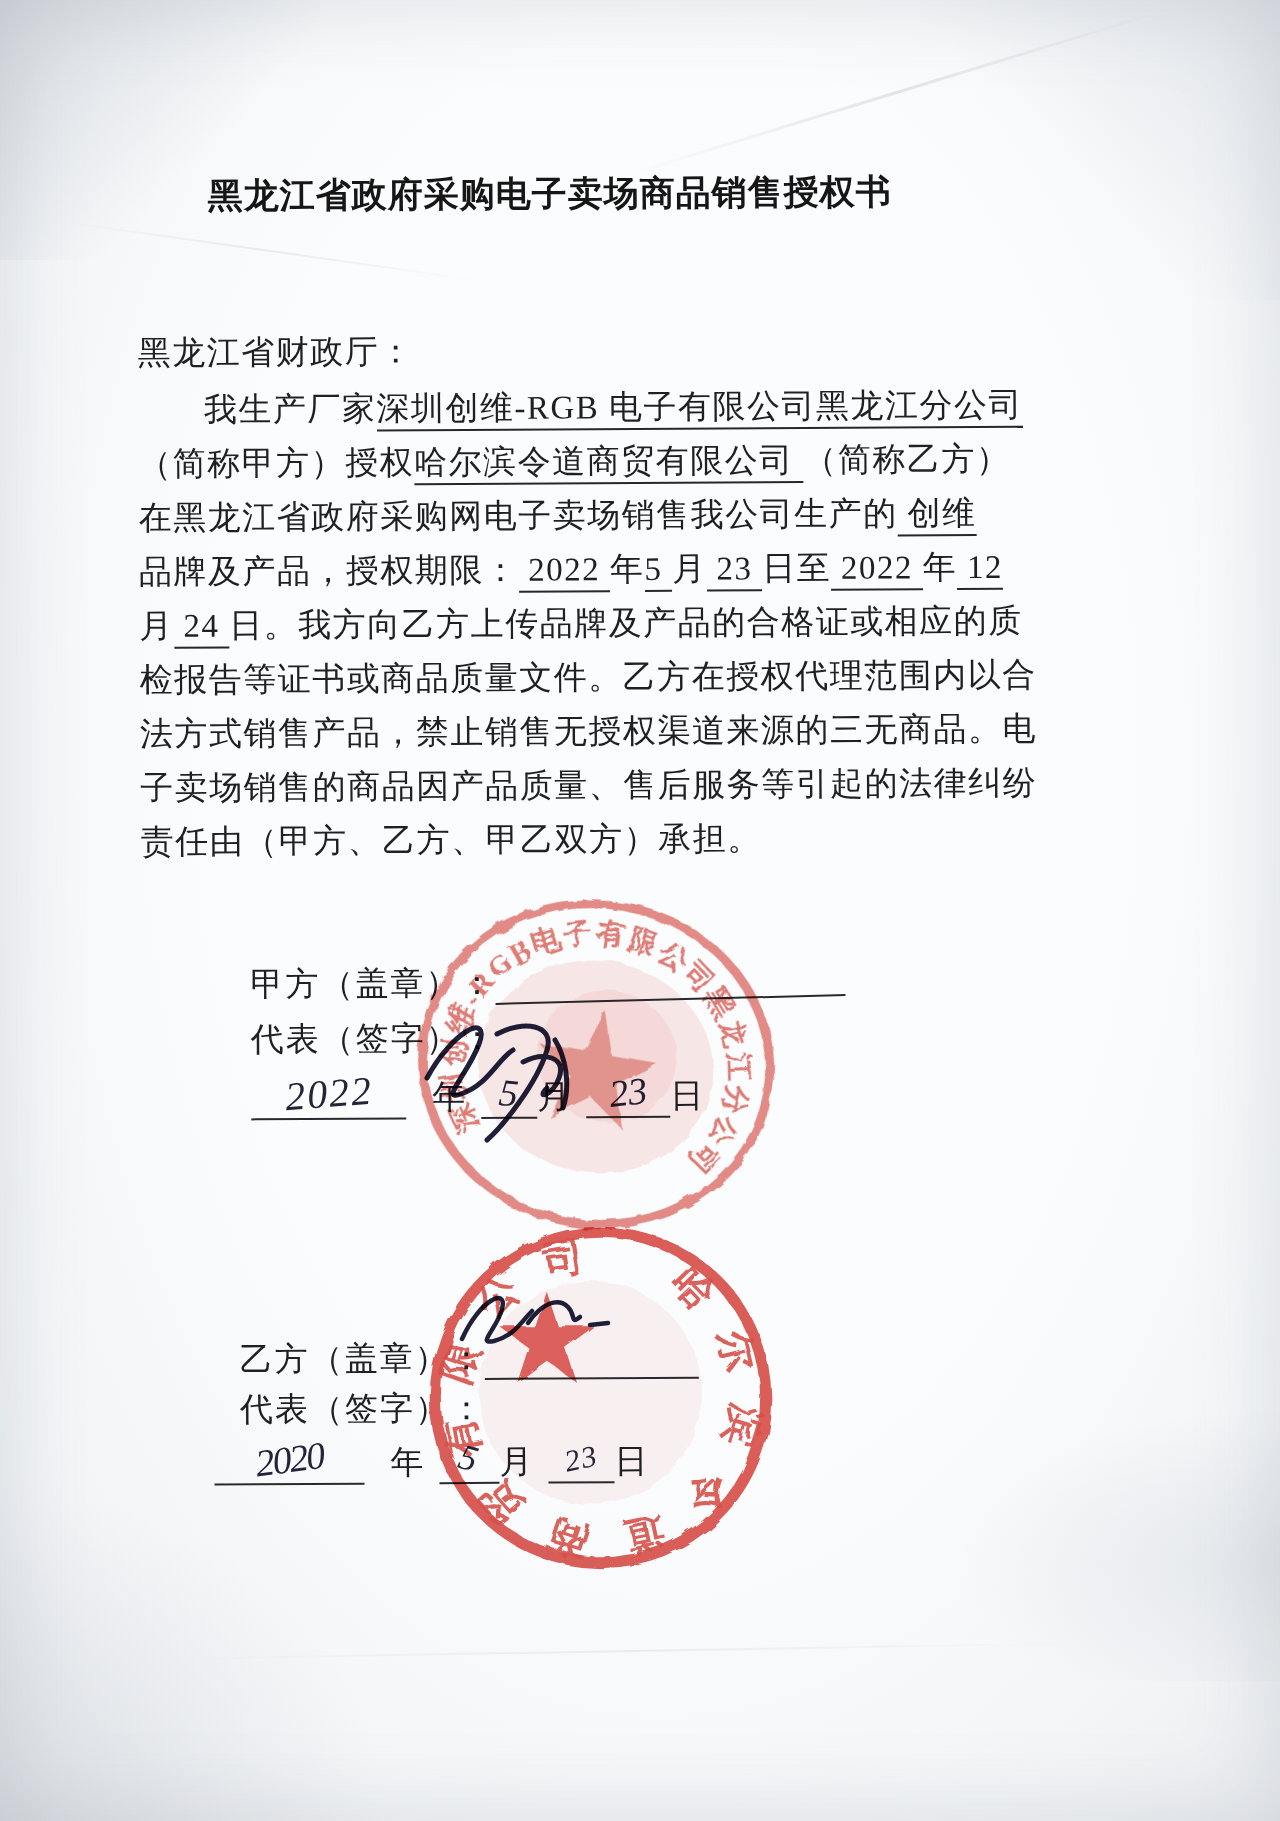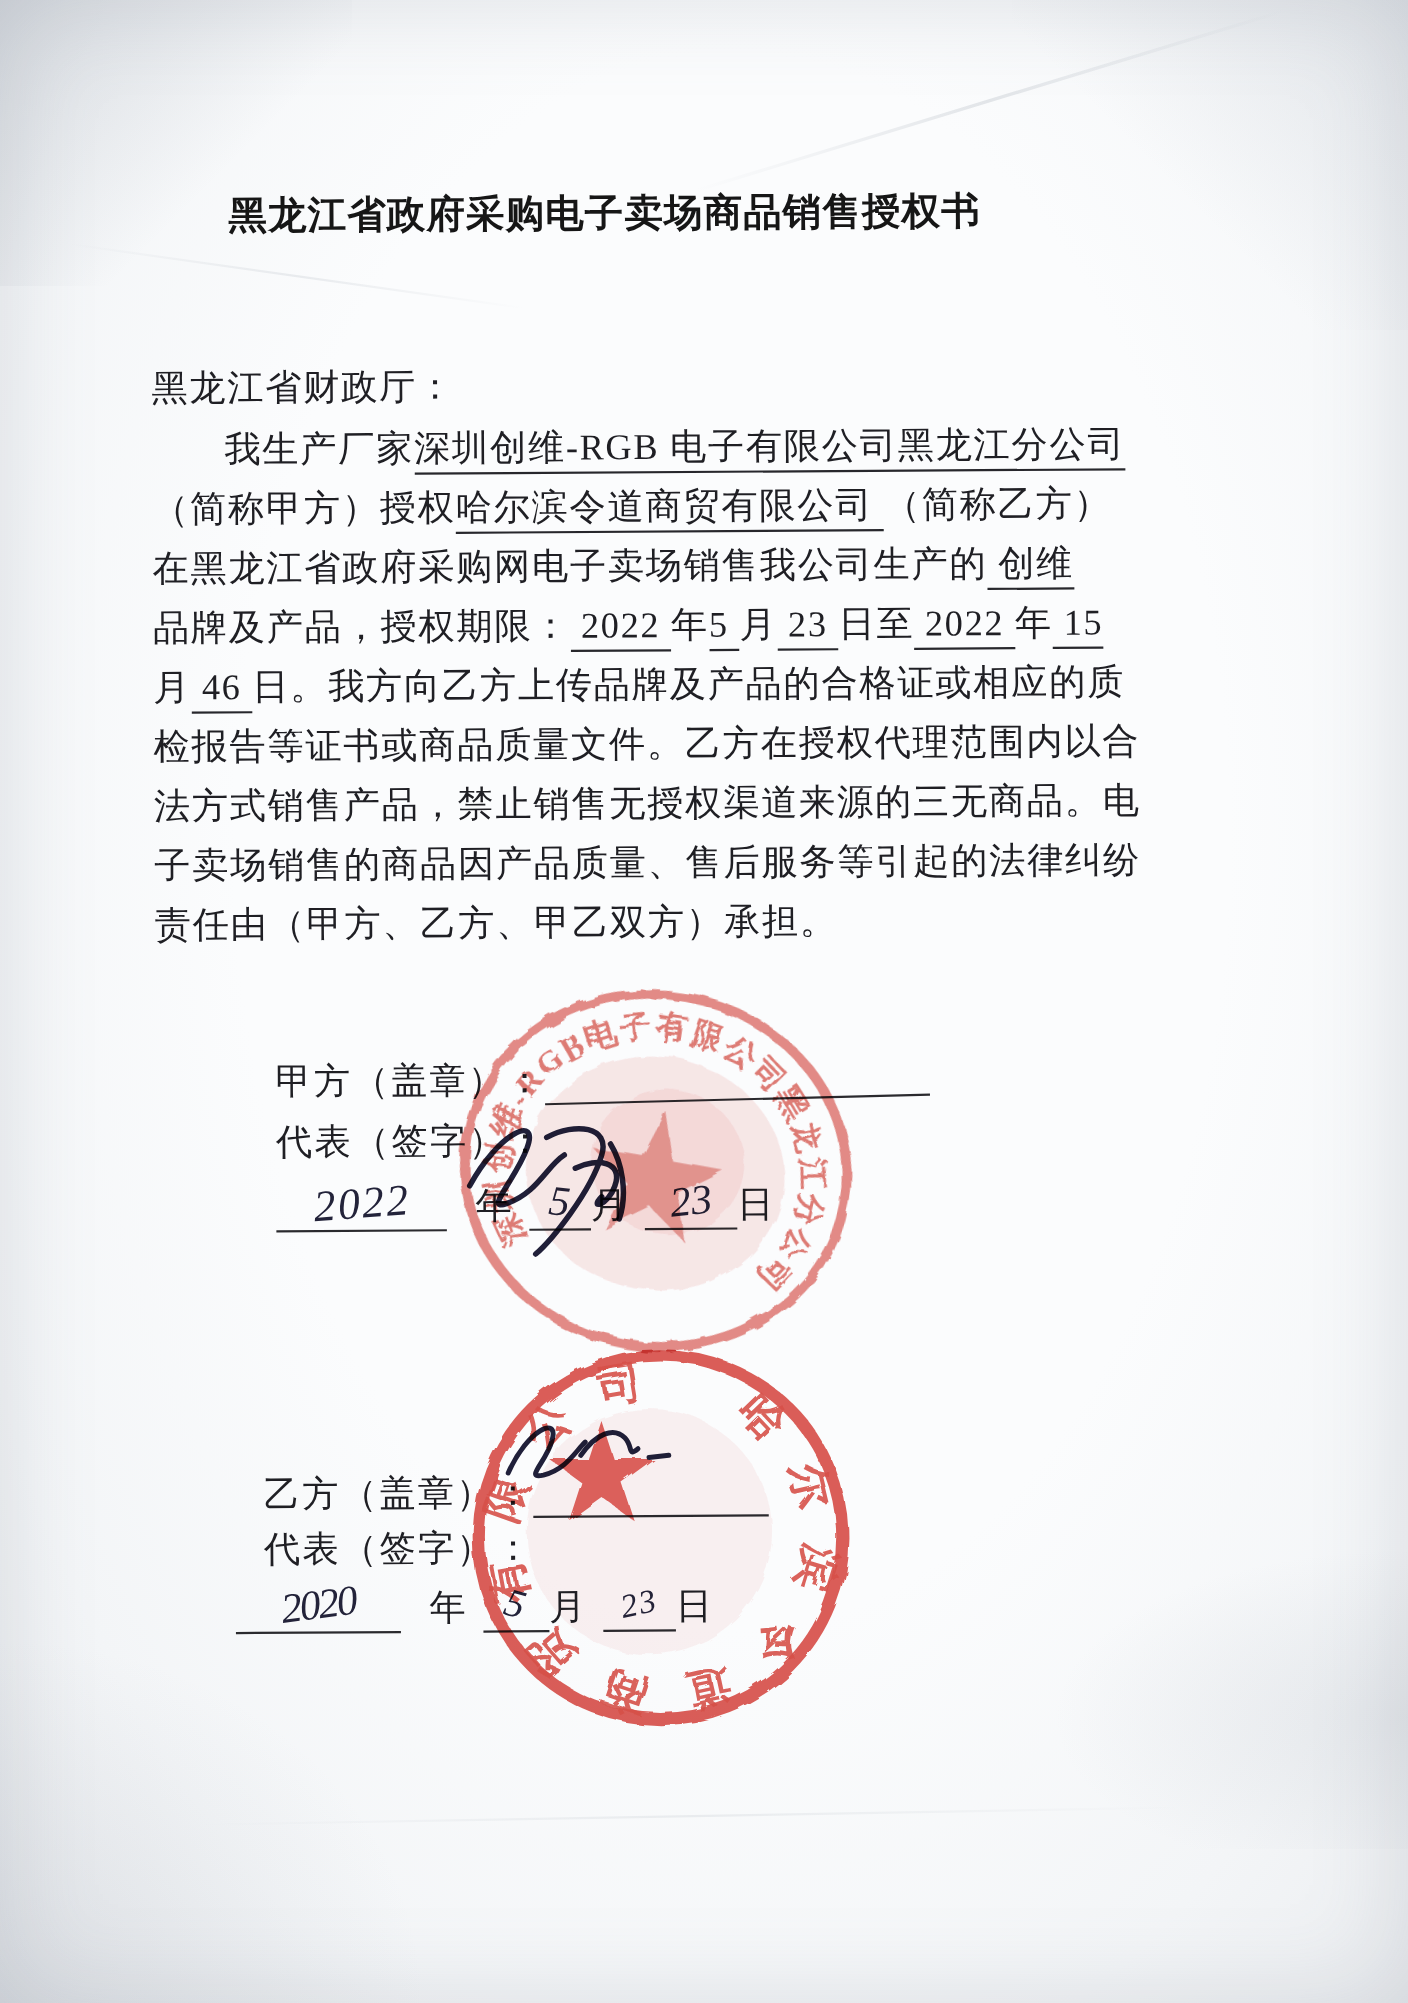--- a/index.html
+++ b/index.html
@@ -89,22 +89,22 @@
 <div class="doc">
 
   <div class="title">黑龙江省政府采购电子卖场商品销售授权书</div>
 
   <div class="salutation">黑龙江省财政厅：</div>
 
   <div class="paragraph">
       <div class="para-line indent"><span>我生产厂家</span><span class="u">深圳创维-RGB 电子有限公司黑龙江分公司</span></div>
       <div class="para-line"><span>（简称甲方）授权</span><span class="u">哈尔滨令道商贸有限公司 </span><span>（简称乙方）</span></div>
       <div class="para-line"><span>在黑龙江省政府采购网电子卖场销售我公司生产的</span><span class="u"> 创维</span></div>
-      <div class="para-line"><span>品牌及产品，授权期限：</span><span class="u"> 2022 </span><span>年</span><span class="u">5 </span><span>月</span><span class="u"> 23 </span><span>日至</span><span class="u"> 2022 </span><span>年</span><span class="u"> 15</span></div>
-      <div class="para-line"><span>月</span><span class="u"> 46 </span><span>日。我方向乙方上传品牌及产品的合格证或相应的质</span></div>
+      <div class="para-line"><span>品牌及产品，授权期限：</span><span class="u"> 2022 </span><span>年</span><span class="u">5 </span><span>月</span><span class="u"> 23 </span><span>日至</span><span class="u"> 2022 </span><span>年</span><span class="u"> 12</span></div>
+      <div class="para-line"><span>月</span><span class="u"> 24 </span><span>日。我方向乙方上传品牌及产品的合格证或相应的质</span></div>
       <div class="para-line"><span>检报告等证书或商品质量文件。乙方在授权代理范围内以合</span></div>
       <div class="para-line"><span>法方式销售产品，禁止销售无授权渠道来源的三无商品。电</span></div>
       <div class="para-line"><span>子卖场销售的商品因产品质量、售后服务等引起的法律纠纷</span></div>
       <div class="para-line"><span>责任由（甲方、乙方、甲乙双方）承担。</span></div>
     </div>
 
   <div class="block" id="party-a">
     <div class="row"><span>甲方（盖章）：</span><span class="seal-line"></span></div>
     <div class="row"><span>代表（签字）：</span></div>
     <div class="row date-row"><span class="date-slot yr"><span class="hand">2022</span></span><span class="gap-m"></span><span>年</span><span class="gap-s"></span><span class="date-slot mo"><span class="hand">5</span></span><span>月</span><span class="gap-s"></span><span class="date-slot dy"><span class="hand">23</span></span><span>日</span></div>

